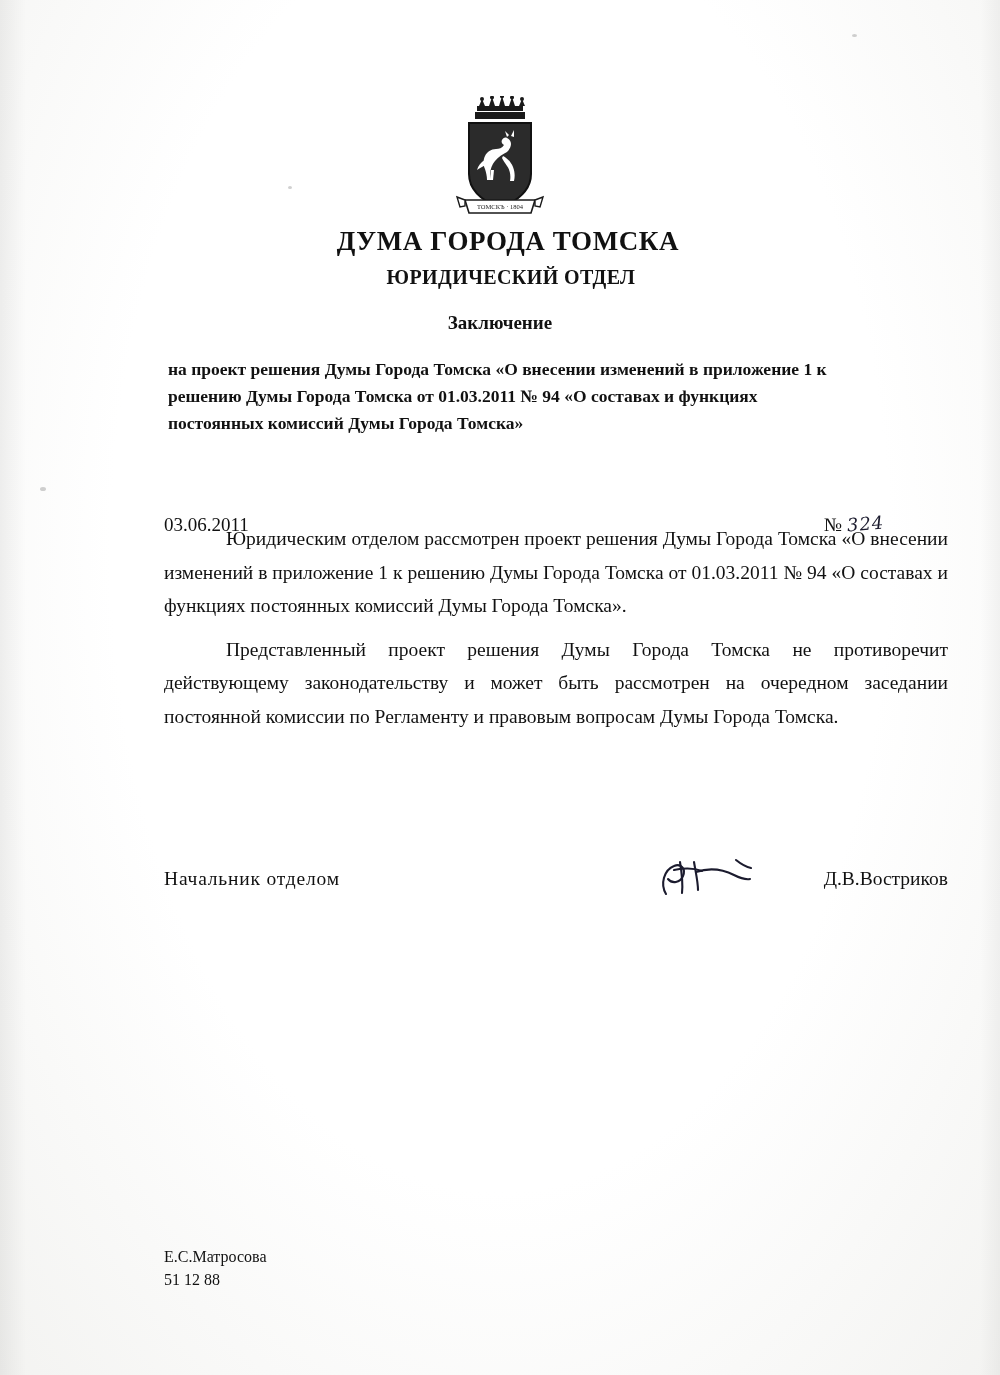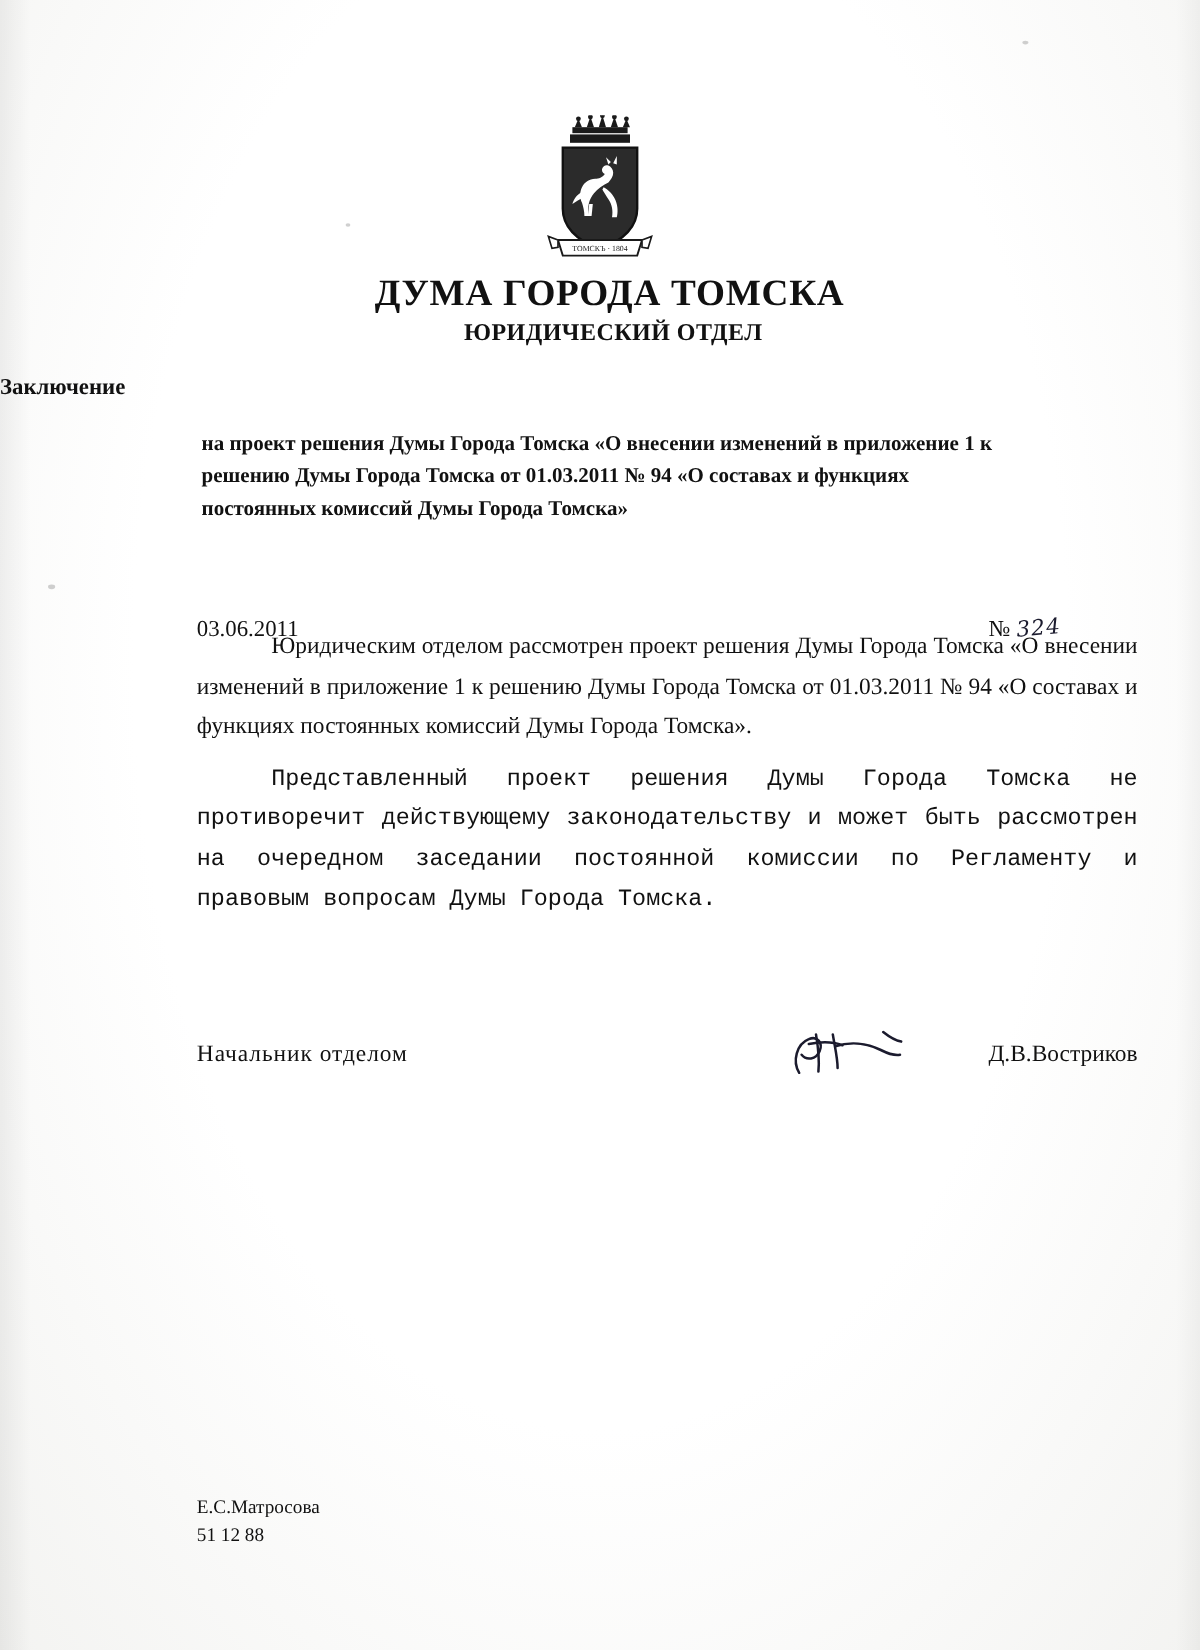--- a/index.html
+++ b/index.html
@@ -66,38 +66,39 @@
     height: 130px;
   }
 
   
   .org-title {
     position: absolute;
     top: 226px;
     left: 0; right: 0;
     text-align: center;
     font-weight: bold;
-    font-size: 31px;
+    font-size: 27px;
     letter-spacing: 0.6px;
     padding-left: 16px;
   }
   .dept-title {
     position: absolute;
     top: 266px;
     left: 0; right: 0;
     text-align: center;
     font-weight: bold;
     font-size: 20px;
     letter-spacing: 0.4px;
     margin-left: 22px;
   }
   .doc-kind {
     position: absolute;
     top: 312px;
     left: 0; right: 0;
+    text-align: center;
     font-weight: bold;
     font-size: 19px;
   }
   .subject {
     position: absolute;
     top: 356px;
     left: 168px;
     width: 664px;
     font-weight: bold;
     font-size: 17.5px;
@@ -144,21 +145,21 @@
     width: 784px;
   }
   p.para {
     margin: 0 0 10px 0;
     font-size: 19.5px;
     line-height: 1.72;
     text-align: justify;
     text-indent: 62px;
     text-justify: inter-word;
   }
-  p.para:last-child { margin-bottom: 0; font-family: Liberation Mono, monospace; }
+  p.para:last-child { margin-bottom: 0; }
 
   
   .sign-row {
     position: absolute;
     top: 864px;
     left: 164px;
     right: 52px;
     height: 40px;
   }
   .sign-title {

